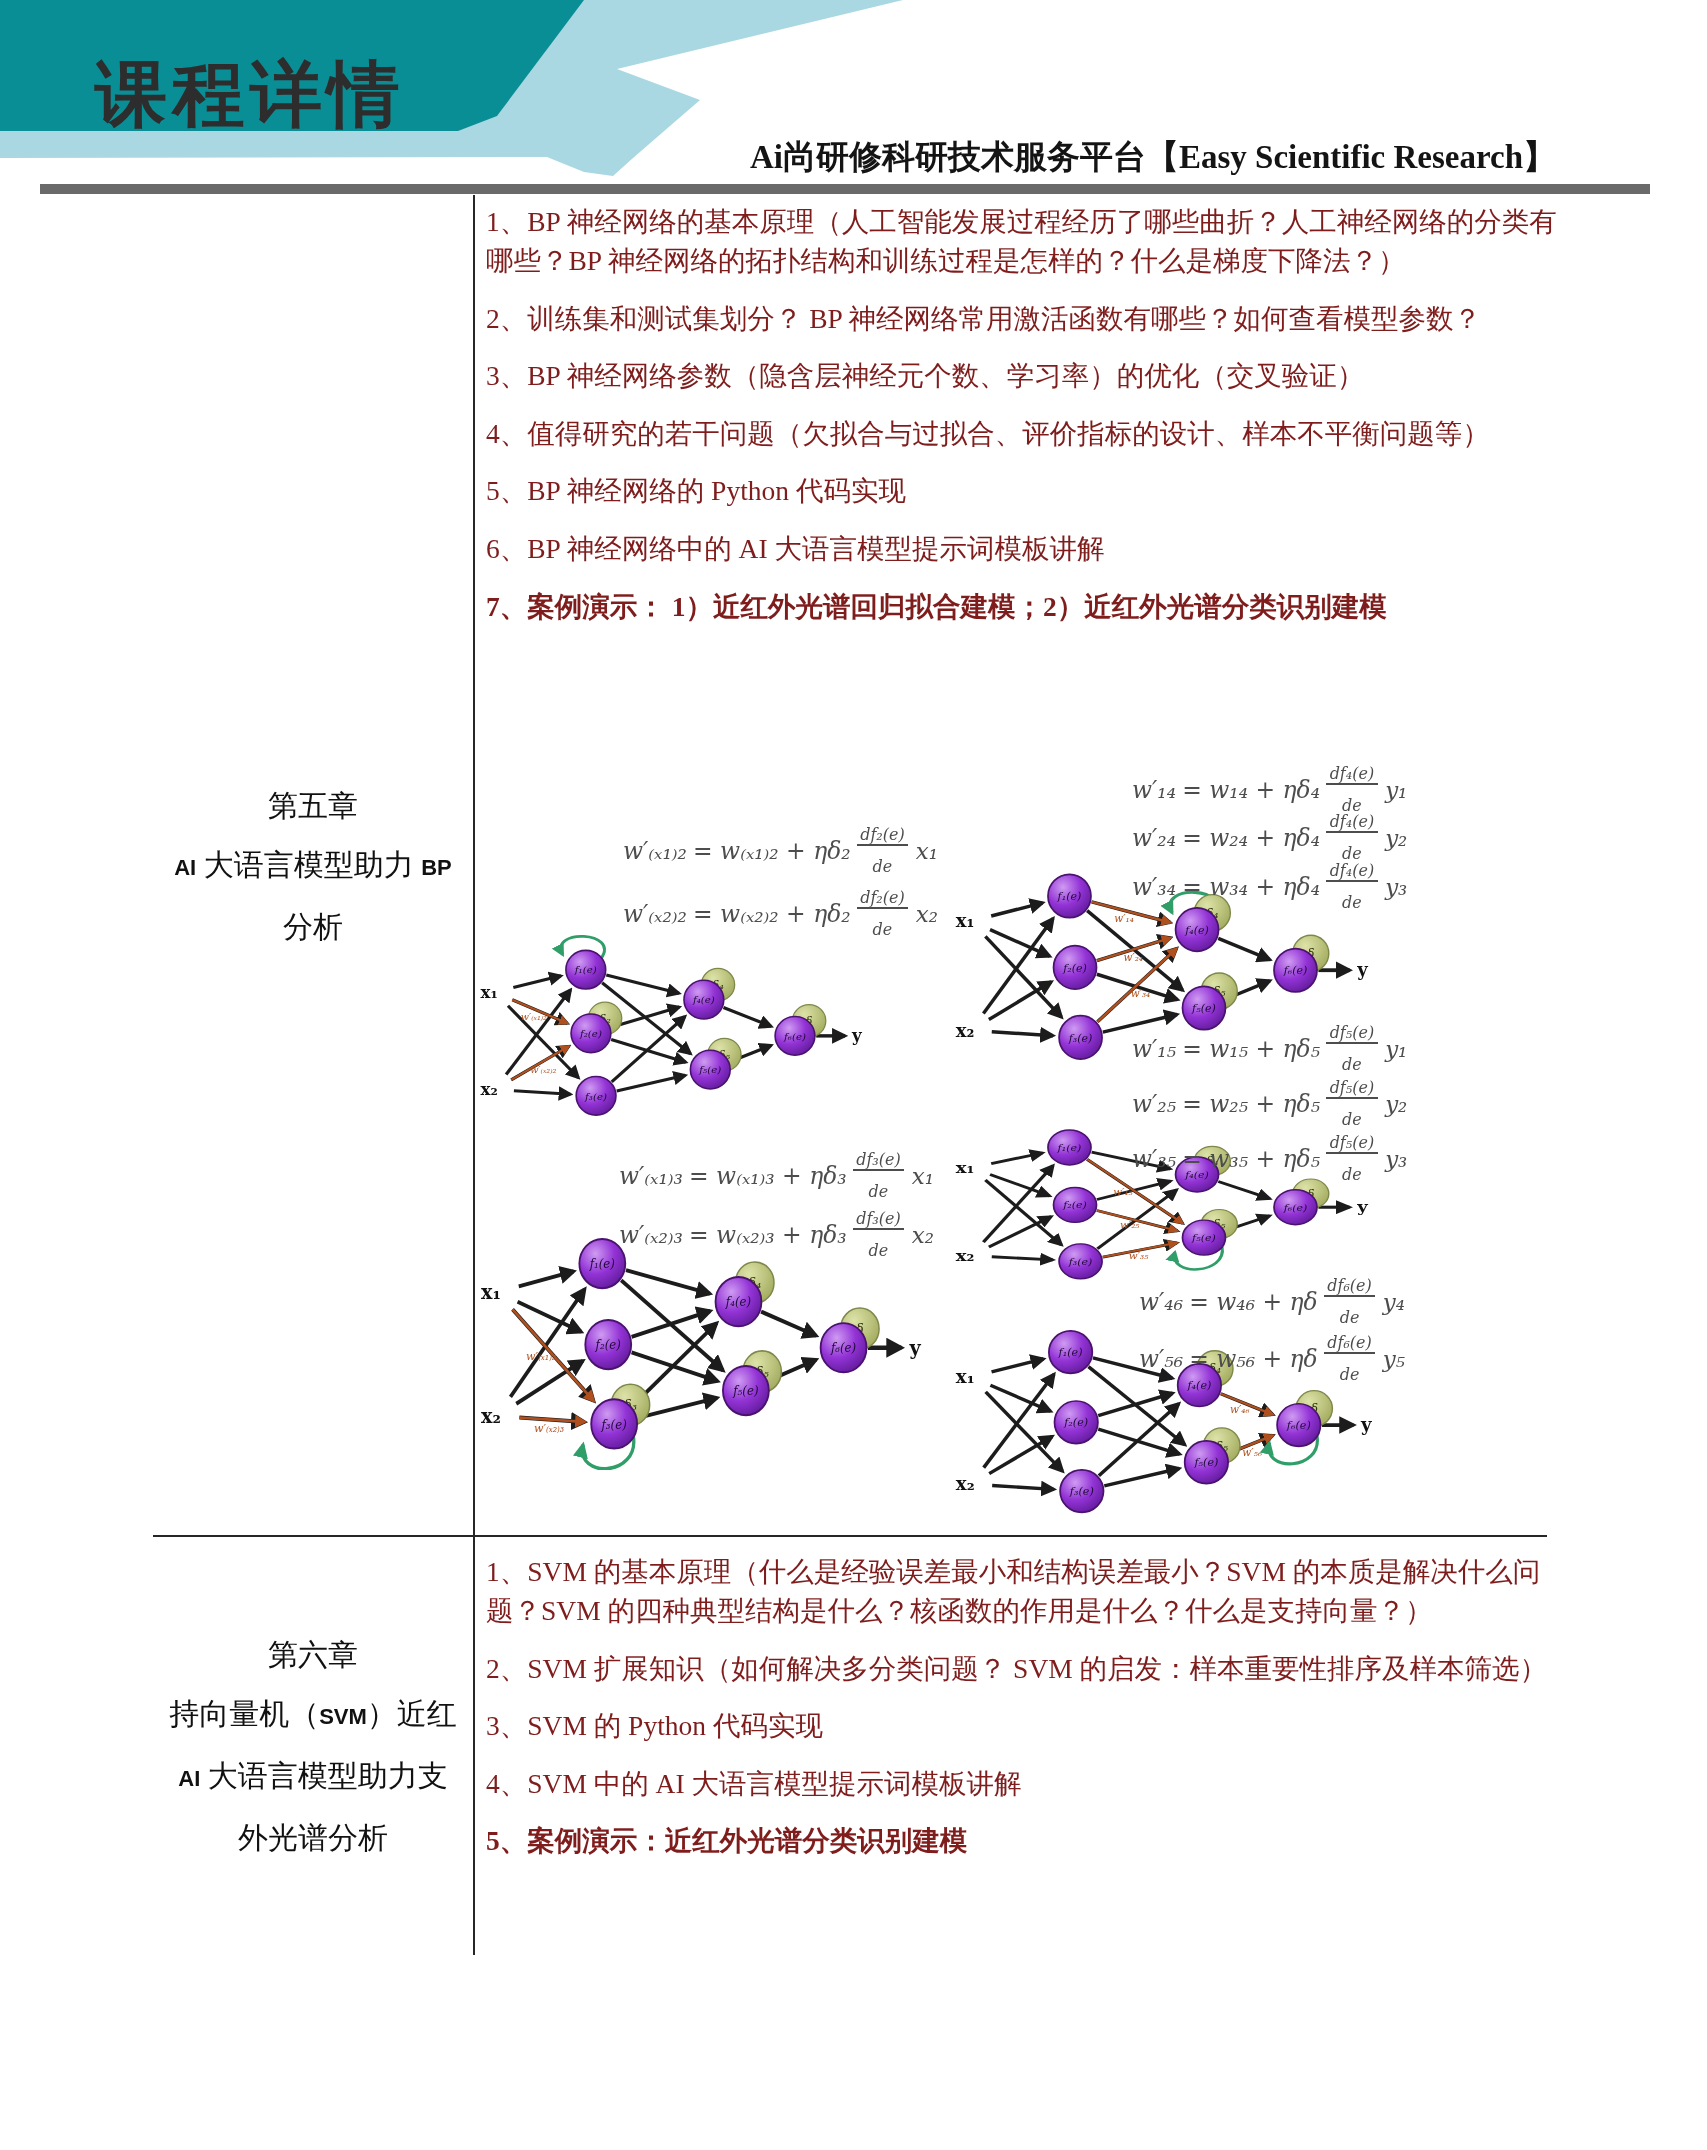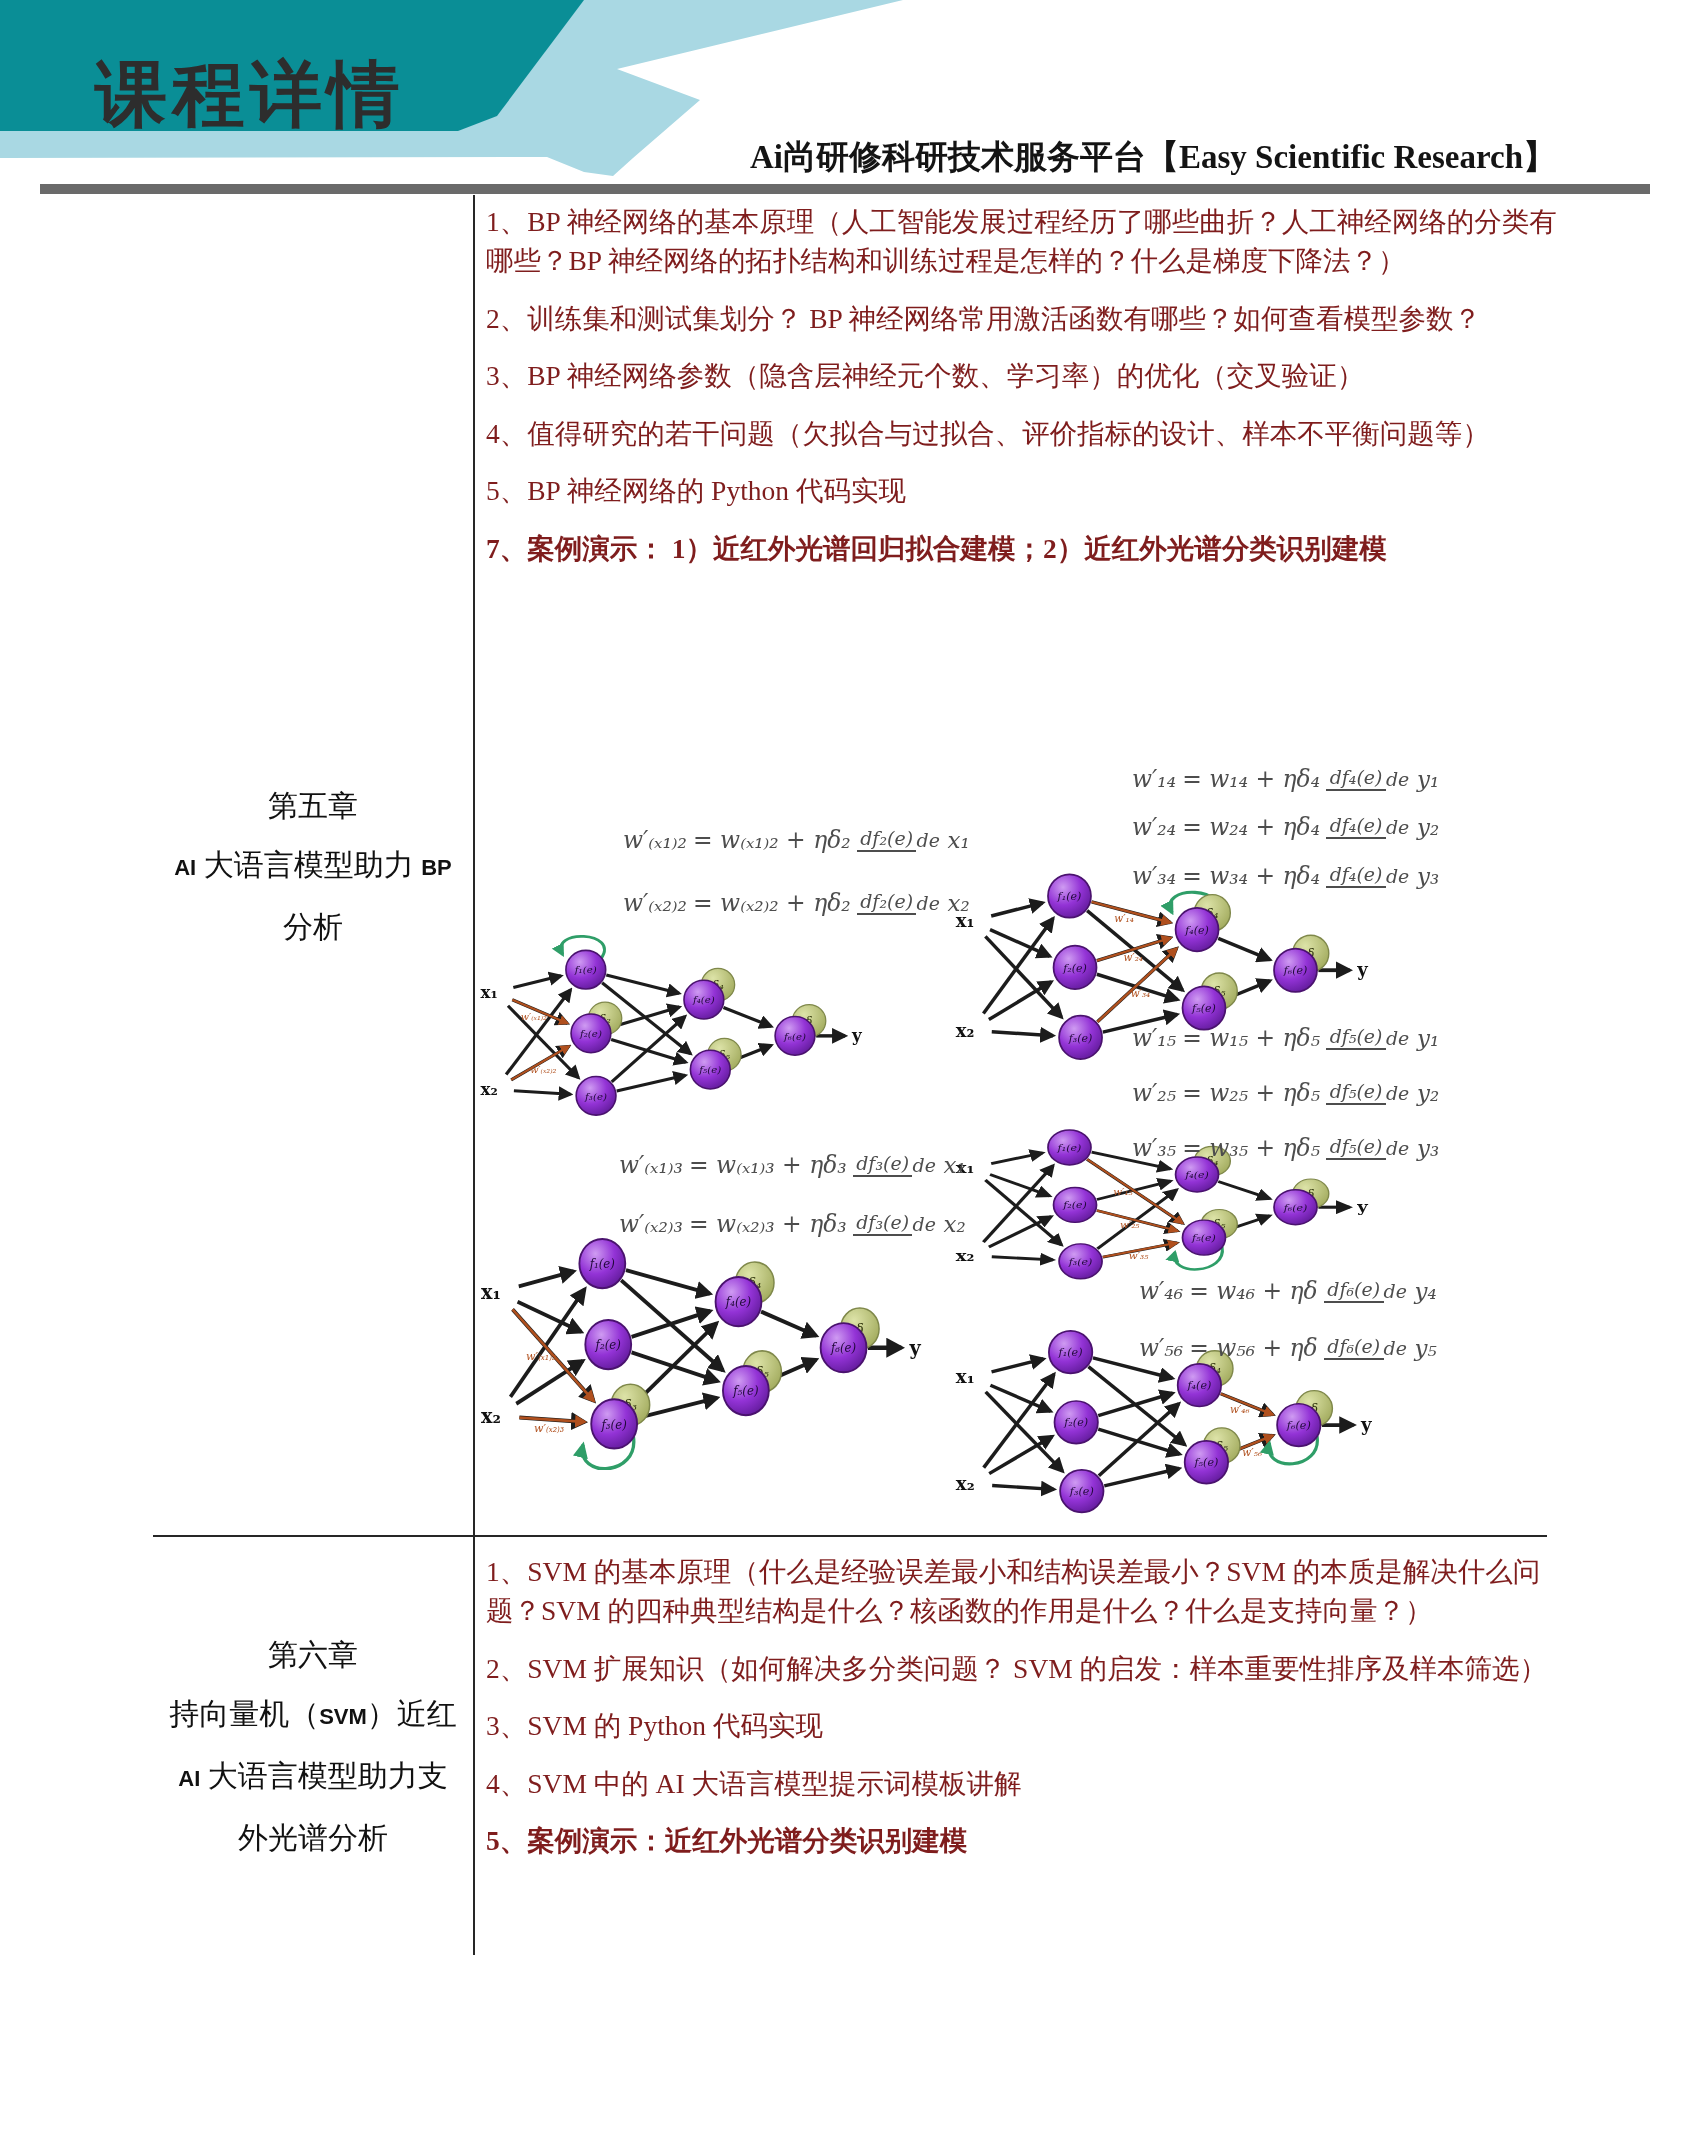--- a/index.html
+++ b/index.html
@@ -38,22 +38,22 @@
   #row1-content{top:198px;padding-top:4.1px;}
   #row2-content{top:1548px;padding-top:4.1px;}
   .content-cell p{margin:0 0 18.6px 0;}
   .content-cell p.bold{font-weight:bold;}
 
   
   .net{position:absolute;}
   .formula{position:absolute;display:flex;align-items:center;gap:6.2px;white-space:nowrap;
     font-family:"DejaVu Serif","Liberation Serif",serif;font-style:italic;
     font-size:23.4px;color:#4d4d4d;}
-  .formula .frac{display:inline-flex;flex-direction:row;align-items:center;
-    font-size:19px;line-height:1.08;}
+  .formula .frac{display:inline-flex;flex-direction:column;align-items:center;
+    font-size:16px;line-height:1.08;gap:12px;}
   .formula .frac .num{border-bottom:2.1px solid #4d4d4d;padding:0 3.4px 0.7px 3.4px;}
   .formula .post{font-size:23px;margin-left:1.4px;}
 </style>
 </head>
 <body>
 
 <div class="page">
 
   <div class="banner-light" style="background: rgb(169, 216, 227);"></div>
   <div class="banner-dark" style="background: rgb(10, 142, 150);"></div>
@@ -70,20 +70,21 @@
     <div><span class="bsans">AI</span><span> 大语言模型助力 </span><span class="bsans">BP</span></div>
     <div>分析</div>
   </div>
 
   <div class="content-cell" id="row1-content">
     <p>1、BP 神经网络的基本原理（人工智能发展过程经历了哪些曲折？人工神经网络的分类有哪些？BP 神经网络的拓扑结构和训练过程是怎样的？什么是梯度下降法？）</p>
     <p>2、训练集和测试集划分？ BP 神经网络常用激活函数有哪些？如何查看模型参数？</p>
     <p>3、BP 神经网络参数（隐含层神经元个数、学习率）的优化（交叉验证）</p>
     <p>4、值得研究的若干问题（欠拟合与过拟合、评价指标的设计、样本不平衡问题等）</p>
     <p>5、BP 神经网络的 Python 代码实现</p>
+    <p>6、BP 神经网络中的 AI 大语言模型提示词模板讲解</p>
     <p class="bold">7、案例演示： 1）近红外光谱回归拟合建模；2）近红外光谱分类识别建模</p>
   </div>
 
   <div id="figure-area">
       <div class="net" style="left: 478px; top: 926px; width: 385px; height: 206px;"><svg viewBox="0 0 600 330" width="100%" height="100%" preserveAspectRatio="none">
           <defs>
             <radialGradient id="gp0" cx="35%" cy="30%" r="75%">
               <stop offset="0%" stop-color="#cf9bf2"></stop>
               <stop offset="55%" stop-color="#9333d6"></stop>
               <stop offset="100%" stop-color="#641c9e"></stop>

